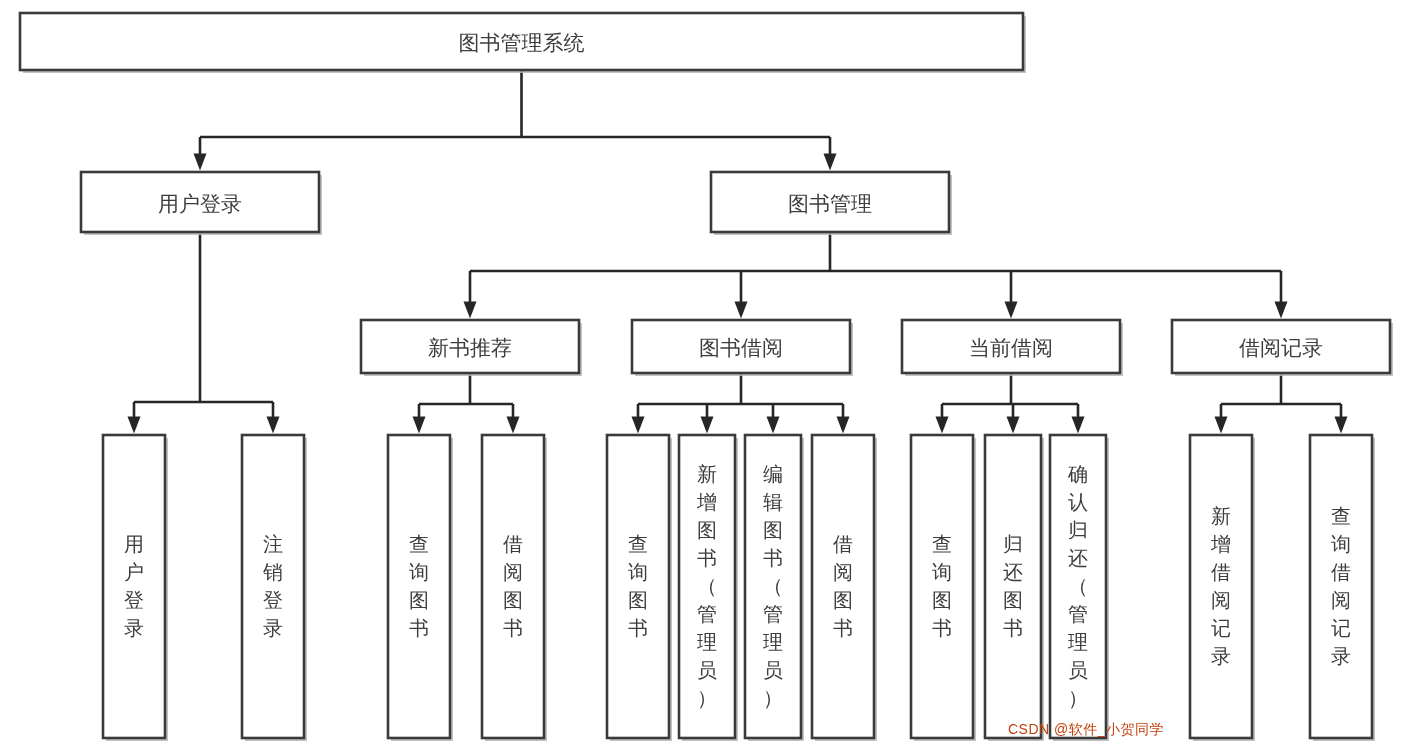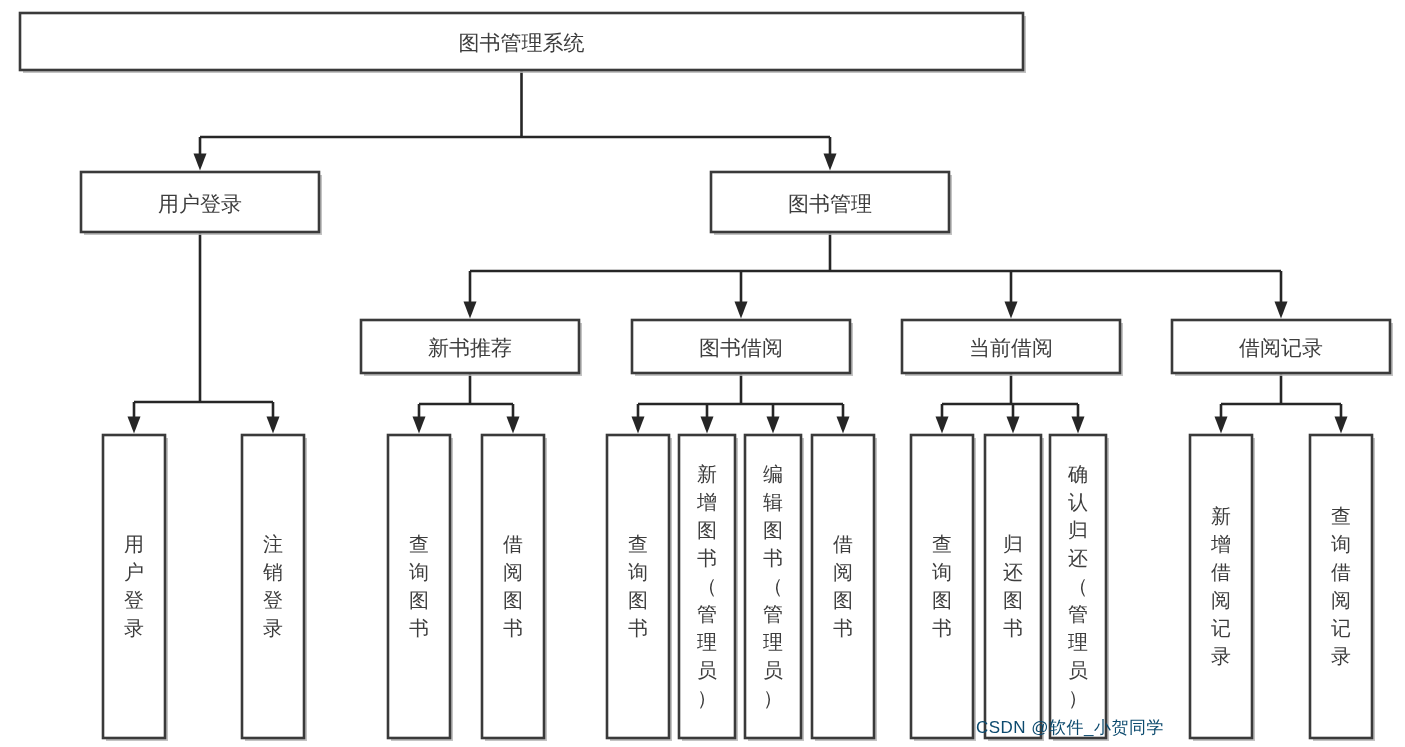--- a/index.html
+++ b/index.html
@@ -57,22 +57,22 @@
     font-family: "Liberation Sans", "DejaVu Sans", sans-serif;
     font-size: 20px;
     fill: #3d3d3d;
     text-anchor: middle;
   }
   .watermark {
     position: absolute;
     right: 10px;
     bottom: 8px;
     font-family: "Liberation Sans", "DejaVu Sans", sans-serif;
-    font-size: 17px;
-    color: #0c4a6e;
+    font-size: 14px;
+    color: #c2410c;
     letter-spacing: 0.5px;
     white-space: nowrap;
     user-select: none;
     margin-top: 16px;
   }
 </style>
 </head>
 <body>
 
 <div id="diagram-root">

